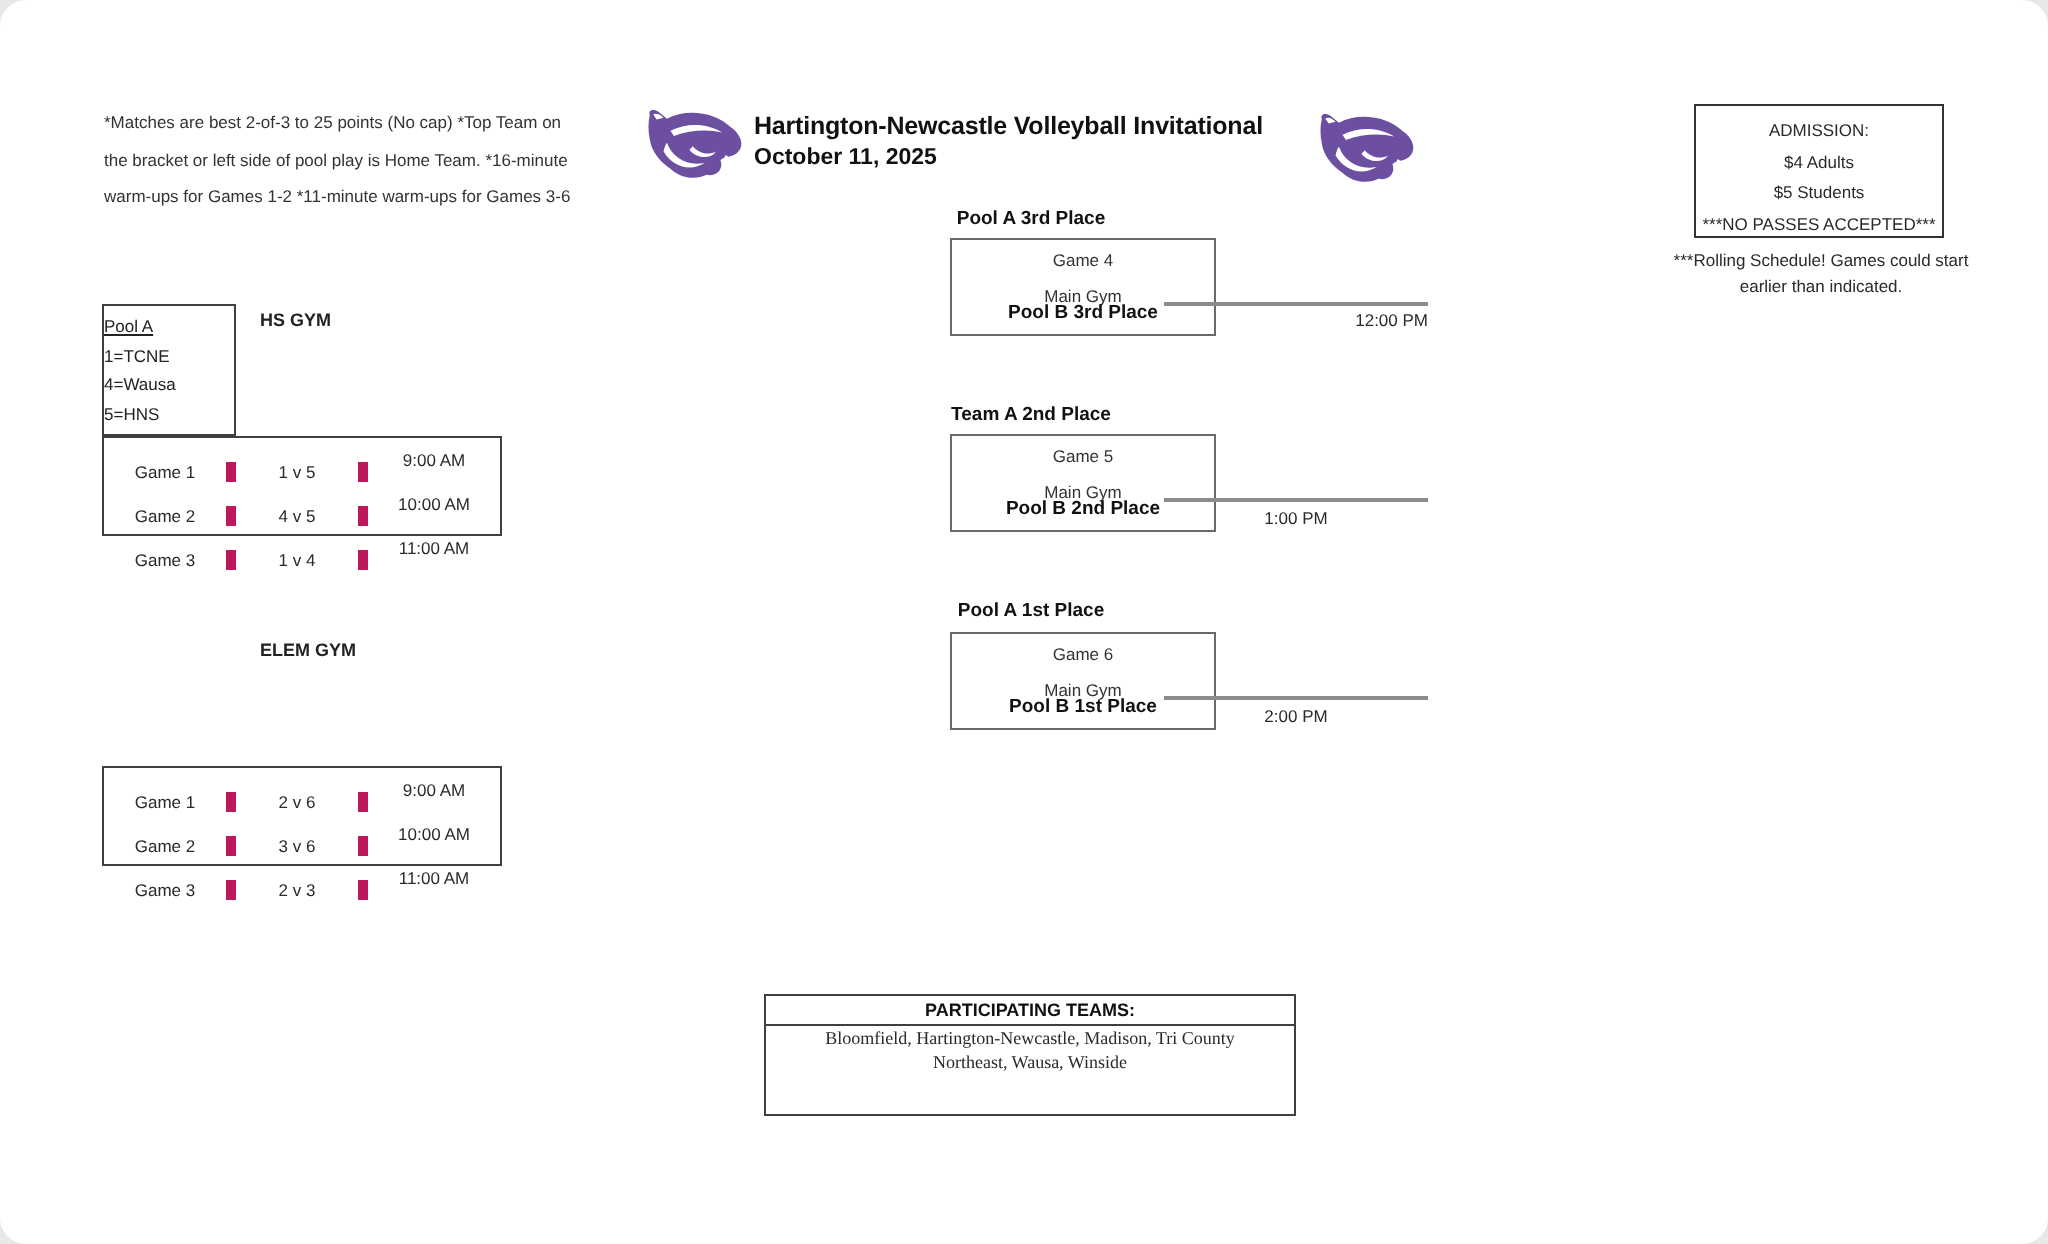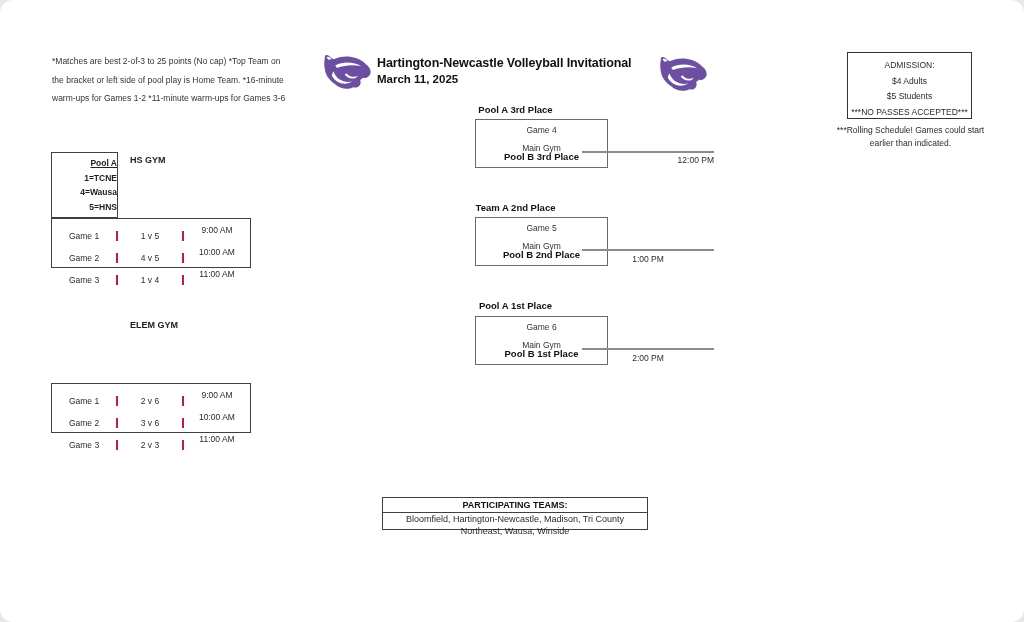--- a/index.html
+++ b/index.html
@@ -28,39 +28,39 @@
     padding-top:5px; line-height:15.5px;
   }
   .rolling-note {
     position:absolute; left:833px; top:124px; width:155px; text-align:center;
     font-size:8.5px; line-height:13px; color:#2a2a2a;
   }
   
   .pool-header-box {
     position:absolute; left:51px; width:67px; height:66px; border:1px solid #3f3f3f;
     display:flex; flex-direction:column; justify-content:space-around;
-    text-align:right; font-size:8.5px; font-weight:bold; color:#222; padding:3px 0;
+    text-align:left; font-size:8.5px; font-weight:normal; color:#222; padding:3px 0;
     background:#fff;
   }
   .pool-a-header { top:152px; }
   .pool-b-header { top:317px; }
   .pool-name { text-decoration:underline; }
   .gym-label { position:absolute; left:130px; font-size:9px; font-weight:bold; color:#222; }
   .gym-a { top:155px; }
   .gym-b { top:320px; }
   
   .games-table {
     position:absolute; left:51px; width:200px; height:50px; border:1px solid #3f3f3f;
     display:grid; grid-template-columns:66px 66px 1fr; grid-template-rows:1fr 1fr 1fr;
     background:#fff;
   }
   .games-a { top:218px; }
   .games-b { top:383px; }
   .cell { display:flex; align-items:center; justify-content:center; font-size:8.5px; color:#2a2a2a; }
-  .cb { border-right:2px solid #be185d;margin-top:12px; }
+  .cb { border-right:5px solid #be185d;margin-top:12px; }
   
   .bracket-label {
     position:absolute; left:449px; width:133px; text-align:center;
     font-size:9.5px; font-weight:bold; color:#111;
   }
   .b1-label { top:104px; } .b2-label { top:202px; } .b3-label { top:300px; }
   .bracket-box {
     position:absolute; left:475px; width:133px; height:49px; border:1px solid #6a6a6a; background:#fff;
   }
   .b1-box { top:119px; } .b2-box { top:217px; } .b3-box { top:316px; }
@@ -73,27 +73,27 @@
     position:absolute; bottom:5px; width:100%; text-align:center;
     font-size:9.5px; font-weight:bold; color:#111;
   }
   .bracket-line { position:absolute; left:582px; width:132px; border-top:2px solid #8c8c8c; }
   .b1-line { top:151px; } .b2-line { top:249px; } .b3-line { top:348px; }
   .bracket-time {
     position:absolute; left:582px; width:132px; text-align:center; font-size:8.5px; color:#2a2a2a;
   }
   .b1-time { top:155px;text-align:right; } .b2-time { top:254px; } .b3-time { top:353px; }
   
-  .teams-box { position:absolute; left:382px; top:497px; width:266px; height:33px; border:1px solid #3f3f3f; background:#fff; }
+  .teams-box { position:absolute; left:382px; top:497px; width:266px; height:61px; border:1px solid #3f3f3f; background:#fff; }
   .teams-heading {
     height:15px; line-height:15px; border-bottom:1px solid #3f3f3f;
     text-align:center; font-size:9px; font-weight:bold; color:#111;
   }
   .teams-list {
-    padding:1px 10px 0 10px; text-align:center; font-size:9px; line-height:11.5px; color:#2a2a2a;
+    padding:1px 10px 0 10px; text-align:center; font-size:9px; line-height:11.5px; color:#2a2a2a;font-family:Liberation Serif, serif;
   }
 </style>
 </head>
 <body>
 
 <div class="page">
 
   <div class="notes">*Matches are best 2-of-3 to 25 points (No cap) *Top Team on the bracket or left side of pool play is Home Team. *16-minute warm-ups for Games 1-2 *11-minute warm-ups for Games 3-6</div>
 
   <div class="logo logo-left">
@@ -102,21 +102,21 @@
       <path fill="#ffffff" d="M20,9 C24,7 28,9 32,13 L24,15 Z"></path>
       <path fill="#ffffff" d="M40,28 C60,18 84,20 100,30 C84,26 62,27 44,34 Z"></path>
       <path fill="#ffffff" d="M36,42 C42,60 62,70 80,65 C64,76 42,70 32,52 C33,48 34,44 36,42 Z"></path>
       <path fill="#ffffff" d="M66,46 C72,54 84,57 93,52 C86,62 70,60 62,50 Z"></path>
       <path fill="#ffffff" d="M104,56 C108,58 110,62 107,65 C103,63 102,59 104,56 Z"></path>
     </svg>
   </div>
 
   <div class="title-block">
     <div class="title">Hartington-Newcastle Volleyball Invitational</div>
-    <div class="date">March 11, 2025</div>
+    <div class="date">October 11, 2025</div>
   </div>
 
   <div class="logo logo-right">
     <svg viewBox="0 0 130 96" aria-hidden="true">
       <path fill="currentColor" d="M16,10 C14,4 20,2 26,6 L36,14 C58,2 92,6 110,24 C122,32 127,46 117,54 C111,59 103,57 98,62 C102,72 94,82 82,79 C68,86 50,82 40,72 C28,64 18,52 16,38 C14,28 14,18 16,10 Z"></path>
       <path fill="#ffffff" d="M20,9 C24,7 28,9 32,13 L24,15 Z"></path>
       <path fill="#ffffff" d="M40,28 C60,18 84,20 100,30 C84,26 62,27 44,34 Z"></path>
       <path fill="#ffffff" d="M36,42 C42,60 62,70 80,65 C64,76 42,70 32,52 C33,48 34,44 36,42 Z"></path>
       <path fill="#ffffff" d="M66,46 C72,54 84,57 93,52 C86,62 70,60 62,50 Z"></path>
       <path fill="#ffffff" d="M104,56 C108,58 110,62 107,65 C103,63 102,59 104,56 Z"></path>

